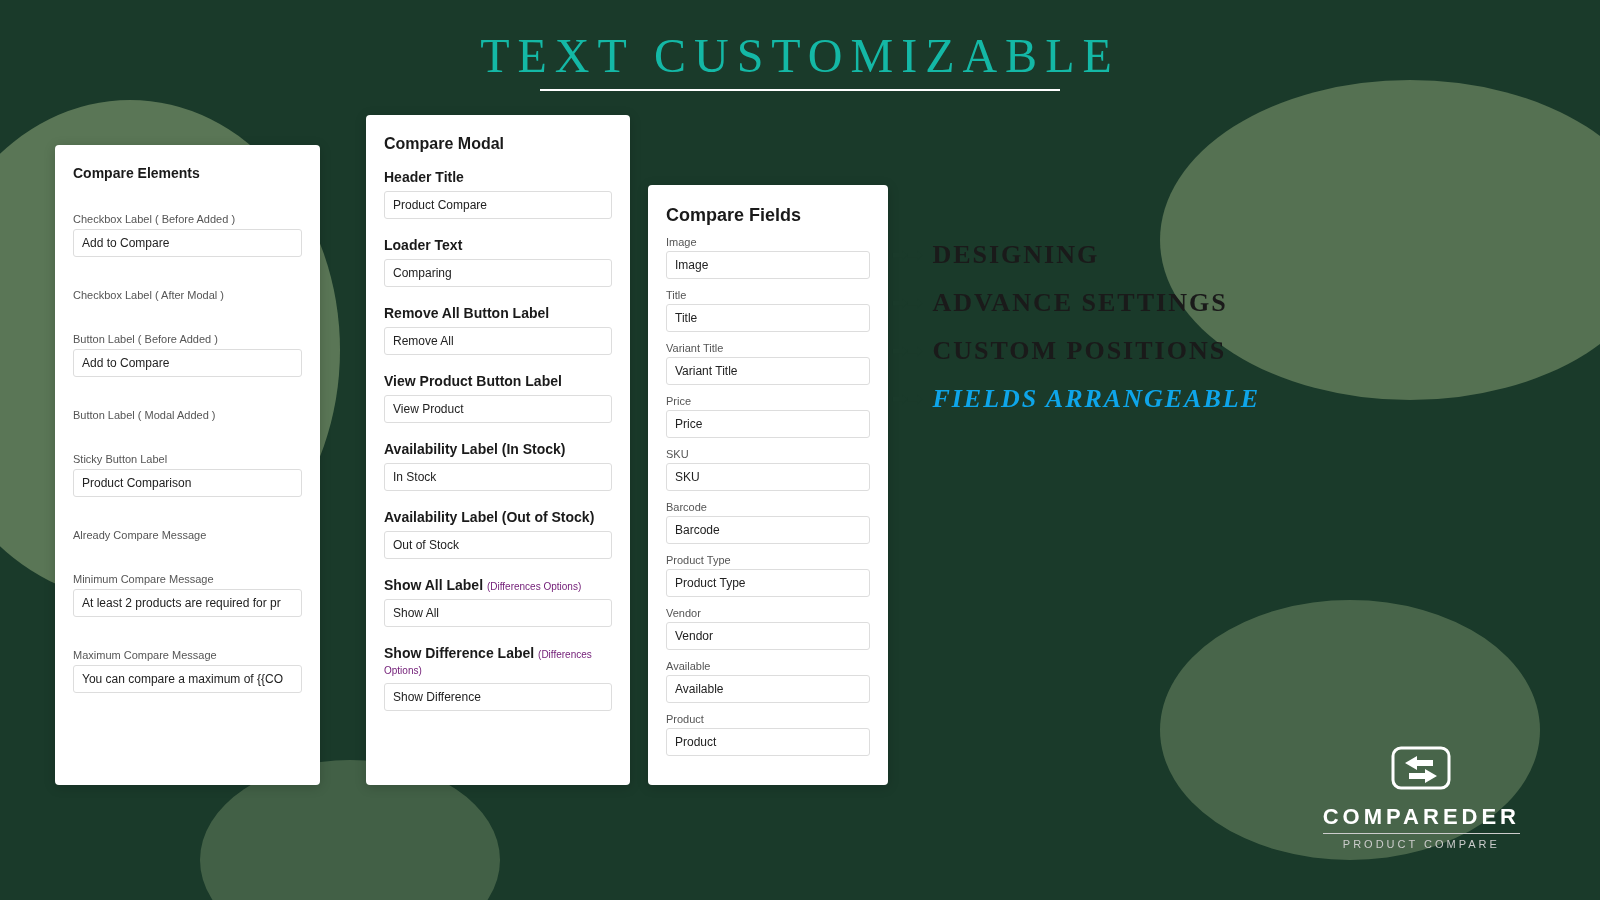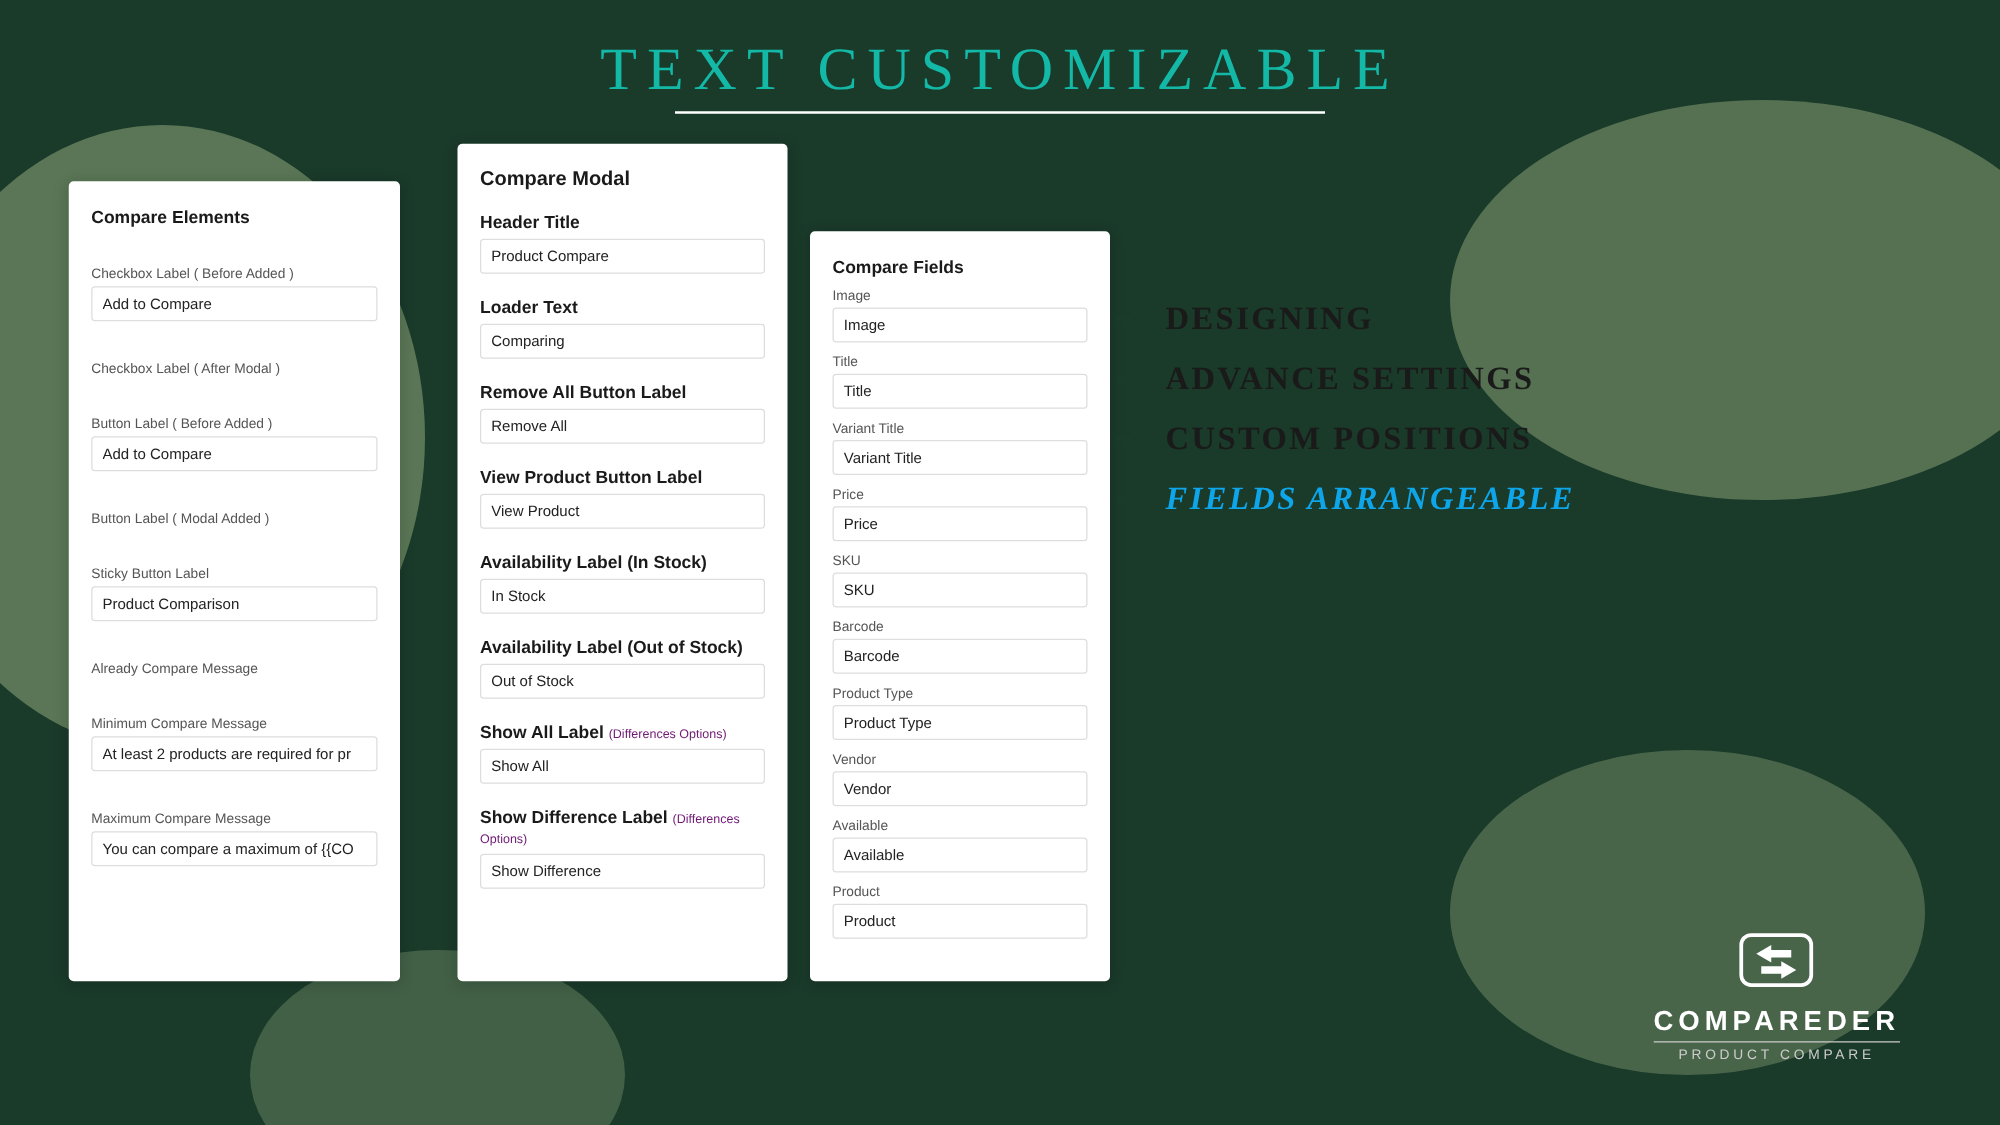--- a/index.html
+++ b/index.html
@@ -165,21 +165,21 @@
       font-weight: 400;
       color: #701a75;
     }
 
     
     .card-right {
       width: 240px;
       min-height: 600px;
     }
     .card-right .card-title {
-      font-size: 14px;
+      font-size: 18px;
       font-weight: 700;
       color: #1a1a1a;
       margin-bottom: 10px;
       font-family: Arial, sans-serif;
     }
     .field-label-right {
       font-size: 11px;
       color: #555;
       margin-bottom: 3px;
       margin-top: 8px;

